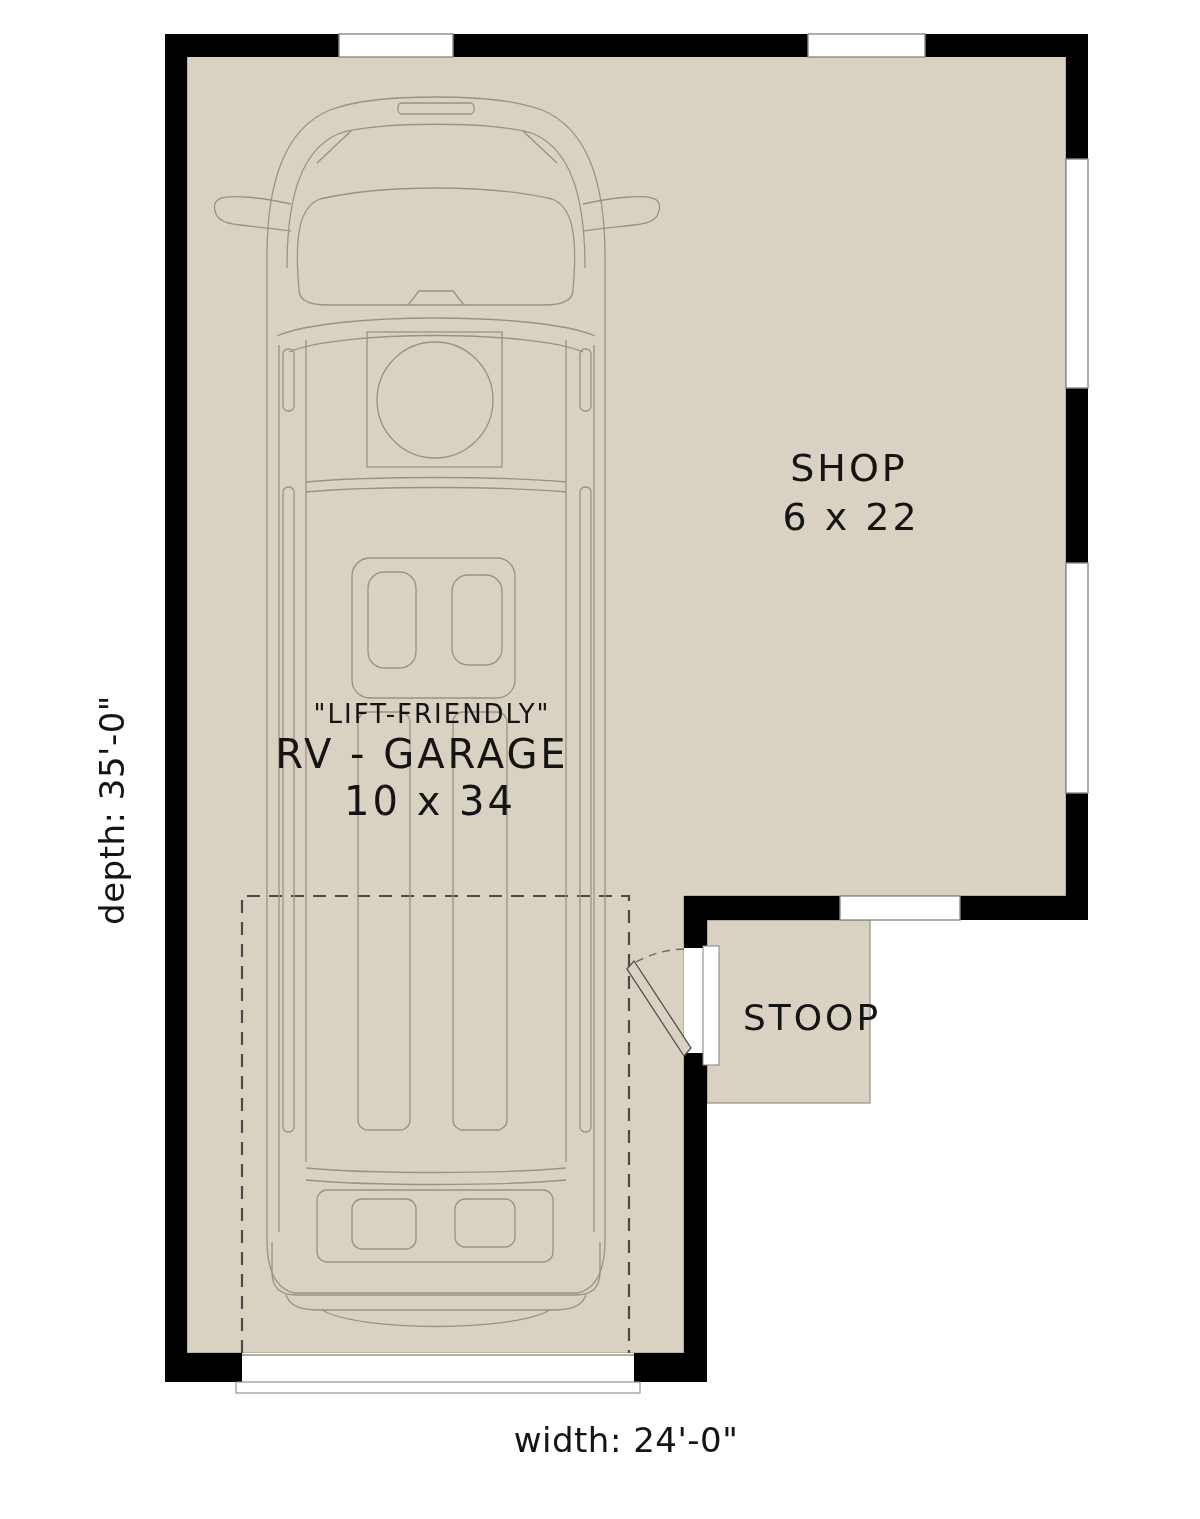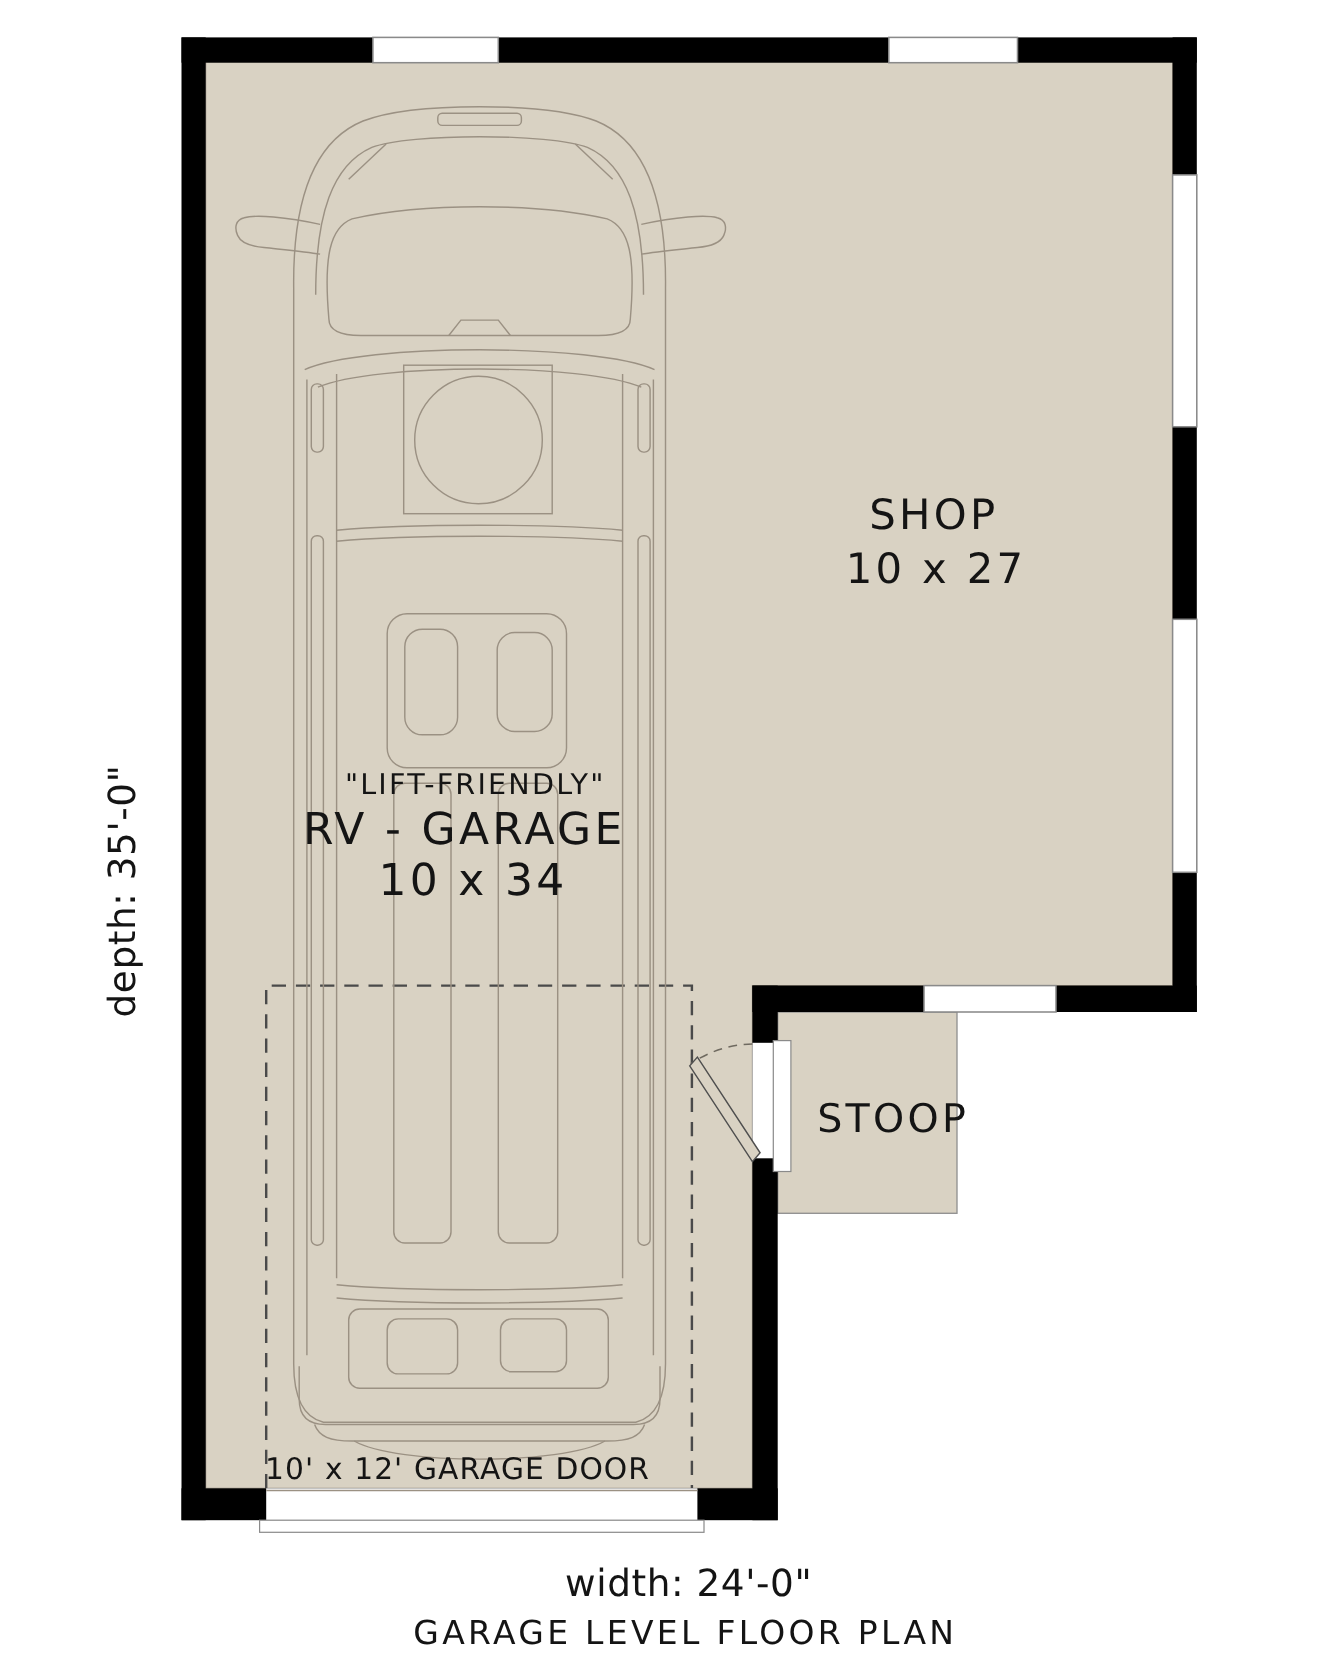--- a/index.html
+++ b/index.html
@@ -138,27 +138,25 @@
     <path class="rvline" d="M242,1355 H634"></path>
     <rect class="threshold" x="236" y="1382" width="404" height="11"></rect>
 
     <rect class="opening" x="684" y="948" width="23" height="105"></rect>
     <rect class="threshold" x="703" y="946" width="16" height="119"></rect>
     <path class="swing" d="M684,949 A104,104 0 0 0 628,967"></path>
     <polygon class="leaf" points="627,969 634,961 691,1048 684,1056"></polygon>
   </svg>
 
   <div class="lbl hand lbl-shop-name">SHOP</div>
-  <div class="lbl hand lbl-shop-dims">10 x 27</div>
+  <div class="lbl hand lbl-shop-dims">6 x 22</div>
 
   <div class="lbl hand lbl-rv-note">"LIFT-FRIENDLY"</div>
   <div class="lbl hand lbl-rv-name">RV - GARAGE</div>
   <div class="lbl hand lbl-rv-dims">10 x 34</div>
 
   <div class="lbl hand lbl-stoop">STOOP</div>
 
-  <div class="lbl lbl-garage-door">10' x 12' GARAGE DOOR</div>
 
   <div class="lbl lbl-width">width: 24'-0"</div>
   <div class="lbl lbl-depth">depth: 35'-0"</div>
 
-  <div class="lbl hand lbl-title">GARAGE LEVEL FLOOR PLAN</div>
 </div>
 
 </body></html>

